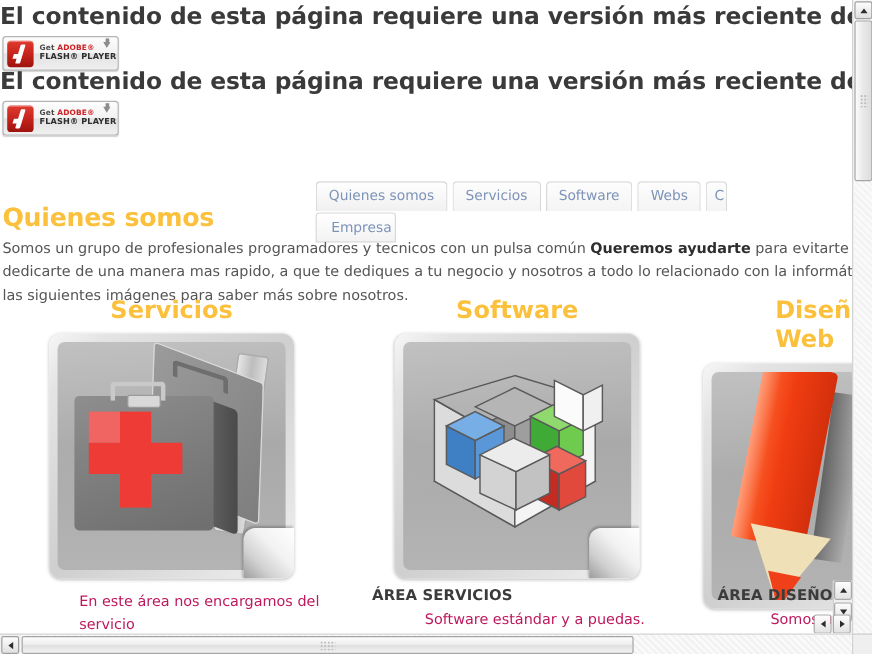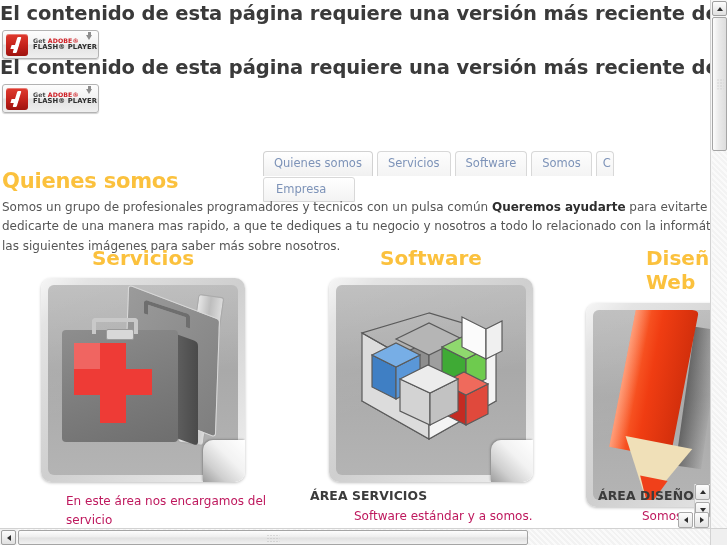--- a/index.html
+++ b/index.html
@@ -78,21 +78,21 @@
   }
   .tab.active {
     background: linear-gradient(to bottom, #ffffff 0%, #f0f0f0 100%);
     color:#7d93b8;
     border-color:#d2d2d2;
   }
   .tab.clipped { overflow:hidden; }
   .subtabrow { display:flex; margin-top:1px; }
   .subtab {
     font-size: 11.5px; color:#7d93b8;
-    padding: 5px 28px 6px 12px;
+    padding: 5px 3px 6px 12px;
     border:1px solid #d8d8d8;
     background: linear-gradient(to bottom, #ffffff 0%, #f3f3f3 100%);
     border-radius: 3px 3px 0 0;
     white-space:nowrap; line-height:1.1;
   }
 
   .page-title {
     position:absolute; left:2px; top:31px;
     font-size: 21px; font-weight: bold; color:#fbc13d;
     letter-spacing: -0.2px;
@@ -334,21 +334,21 @@
       </div>
     </div>
 
     <div class="page">
 
       <div class="tabs-wrap">
         <div class="tabrow">
           <div class="tab active">Quienes somos</div>
           <div class="tab">Servicios</div>
           <div class="tab">Software</div>
-          <div class="tab">Somos</div>
+          <div class="tab">Webs</div>
           <div class="tab clipped" style="width:18px;padding-left:6px;padding-right:0;">C</div>
         </div>
         <div class="subtabrow">
           <div class="subtab">Empresa</div>
         </div>
       </div>
 
       <div class="page-title">Quienes somos</div>
 
       <p class="intro"><span>Somos un grupo de profesionales programadores y tecnicos con un pulsa común </span><b>Queremos ayudarte</b><span> para evitarte problemas y que puedas dedicarte de una manera mas rapido, a que te dediques a tu negocio y nosotros a todo lo relacionado con la informática de tu empresa, pulsa sobre las siguientes imágenes para saber más sobre nosotros.</span></p>
@@ -421,21 +421,21 @@
           </div>
         </div>
       </div>
 
       <div class="blocks">
         <div class="blk b1">
           <div class="blk-p">En este área nos encargamos del servicio</div>
         </div>
         <div class="blk b2">
           <div class="blk-h">ÁREA SERVICIOS</div>
-          <div class="blk-p">Software estándar y a somos.</div>
+          <div class="blk-p">Software estándar y a puedas.</div>
         </div>
         <div class="blk b3">
           <div class="blk-h">ÁREA DISEÑO WEB</div>
           <div class="blk-p" style="width:110px;">Somos un estudio de creativos diseñadores</div>
         </div>
       </div>
 
     </div>
 
     <div class="inner-sb">

